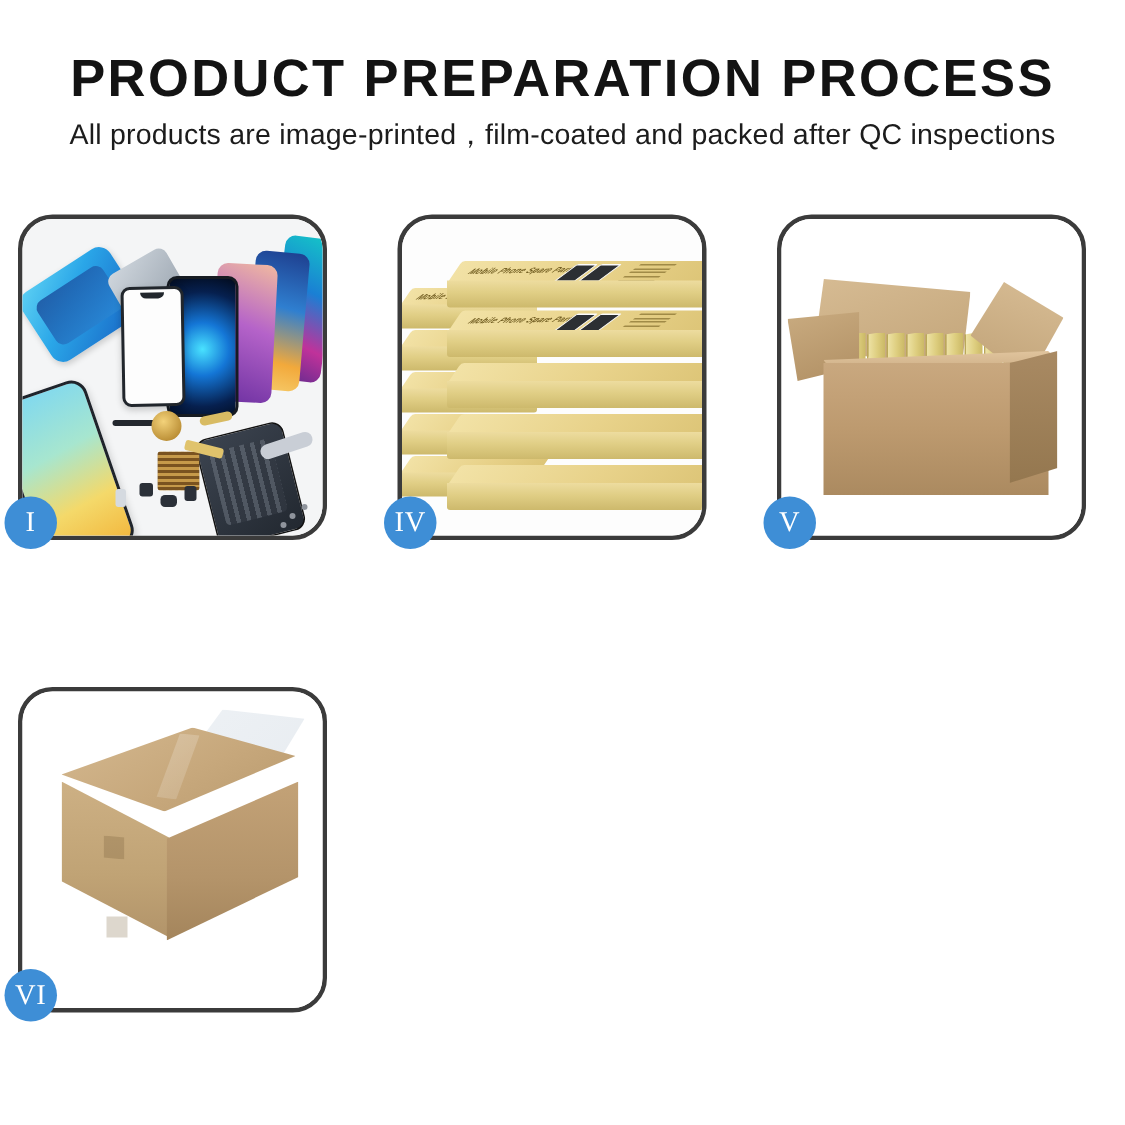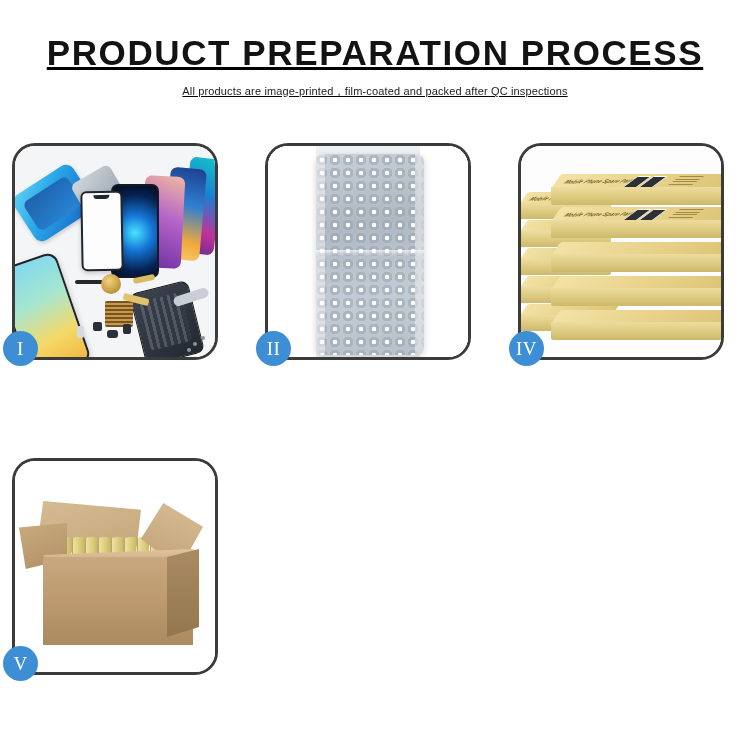--- a/index.html
+++ b/index.html
@@ -1,31 +1,31 @@
 <!DOCTYPE html>
 <html><head>
 <meta charset="utf-8">
 <style>
   html,body{margin:0;padding:0;}
   body{
     width:750px;height:750px;overflow:hidden;background:#ffffff;
     font-family:"Liberation Sans", sans-serif;
   }
-  .page{position:relative;width:750px;height:696px;text-decoration:underline;}
+  .page{position:relative;width:750px;height:696px;}
 
   
   .header{padding-top:33px;text-align:center;}
   .title{
     font-family:"Liberation Sans", sans-serif;
     font-size:35px;font-weight:700;letter-spacing:1.6px;color:#131313;
     line-height:40px;white-space:nowrap;
   }
   .subtitle{
     font-family:"Liberation Sans", sans-serif;
-    font-size:11px;font-weight:400;letter-spacing:.15px;color:#1c1c1c;
+    font-size:19px;font-weight:400;letter-spacing:.15px;color:#1c1c1c;
     line-height:22px;margin-top:7px;white-space:nowrap;
   }
 
   
   .grid{
     position:absolute;left:12px;top:143px;width:726px;height:536px;
     display:grid;grid-template-columns:repeat(3,206px);
     grid-template-rows:217px 217px;
     column-gap:47px;row-gap:98px;
   }
@@ -227,31 +227,20 @@
           <div class="chip" style="left:108px;top:178px;width:8px;height:10px;"></div>
           <div class="chip" style="left:62px;top:180px;width:7px;height:12px;background:#d5dae0;"></div>
           <div class="scr" style="left:178px;top:196px;"></div>
           <div class="scr" style="left:186px;top:190px;"></div>
           <div class="scr" style="left:172px;top:202px;"></div>
         </div>
       </div>
       <div class="badge">I</div>
     </div>
 
-    <div class="panel">
-      <div class="panel-inner p2">
-        <div class="bw-bg"></div>
-        <div class="bw">
-          <div class="bw-edgeL"></div>
-          <div class="bw-edgeR"></div>
-          <div class="bw-seam"></div>
-        </div>
-      </div>
-      <div class="badge">II</div>
-    </div>
 
 
     <div class="panel">
       <div class="panel-inner p4">
 
         <div class="stackL">
           <div class="bx" style="top:0;">
             <div class="bx-top">
               <span class="lbl" style="left:8px;top:3px;">Mobile Phone Spare Parts</span>
               <span class="scrn" style="left:46px;top:2px;width:9px;height:8px;"></span>
@@ -343,15 +332,27 @@
         </div>
         <div class="c5-flapL"></div>
         <div class="c5-flapR"></div>
         <div class="c5-rim"></div>
         <div class="c5-body"></div>
         <div class="c5-bodyR"></div>
       </div>
       <div class="badge">V</div>
     </div>
 
+    <div class="panel">
+      <div class="panel-inner p6">
+        <div class="c6-wrap"></div>
+        <div class="c6-top"></div>
+        <div class="c6-tape"></div>
+        <div class="c6-left"></div>
+        <div class="c6-right"></div>
+        <div class="c6-seamL"></div>
+        <div class="c6-seamB"></div>
+      </div>
+      <div class="badge">VI</div>
+    </div>
 
   </div>
 </div>
 
 </body></html>

